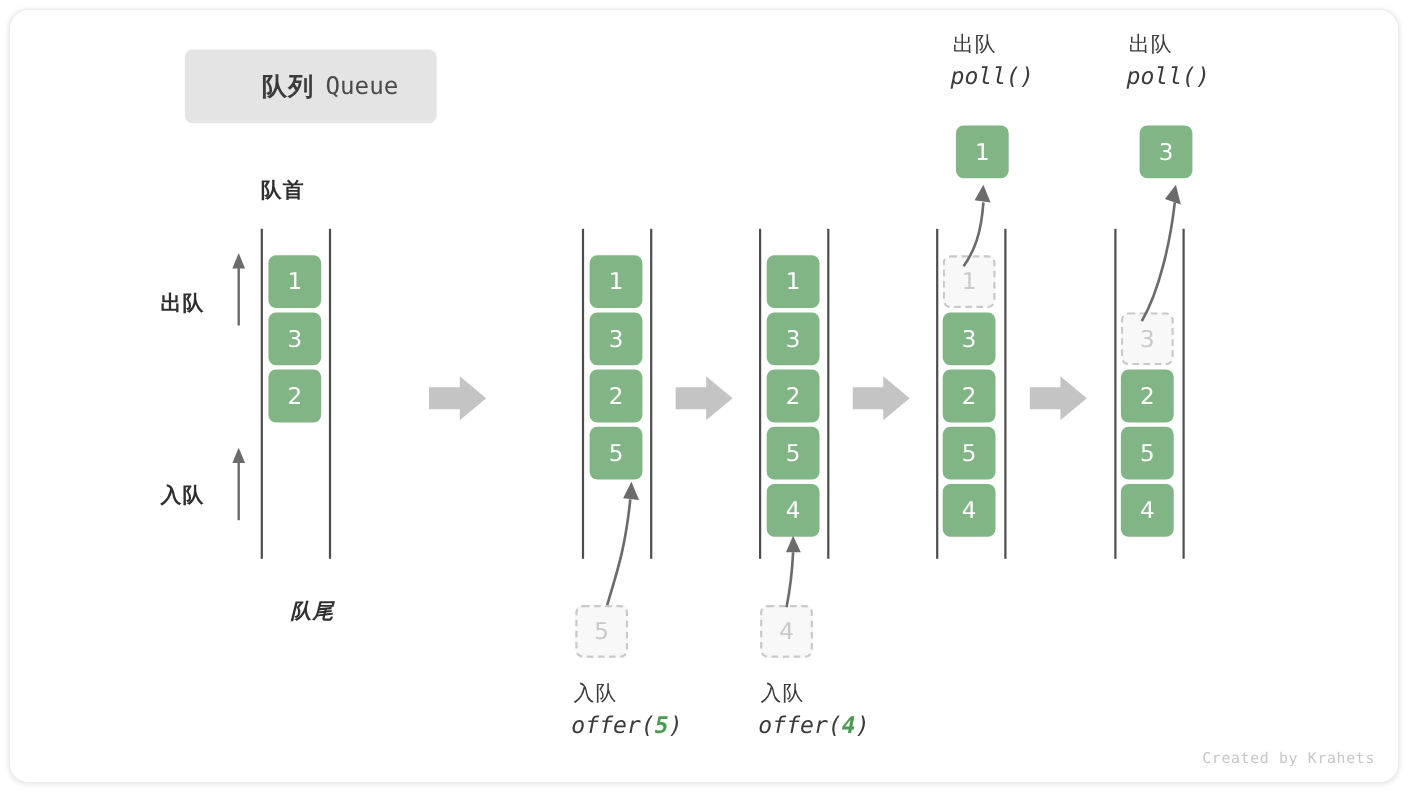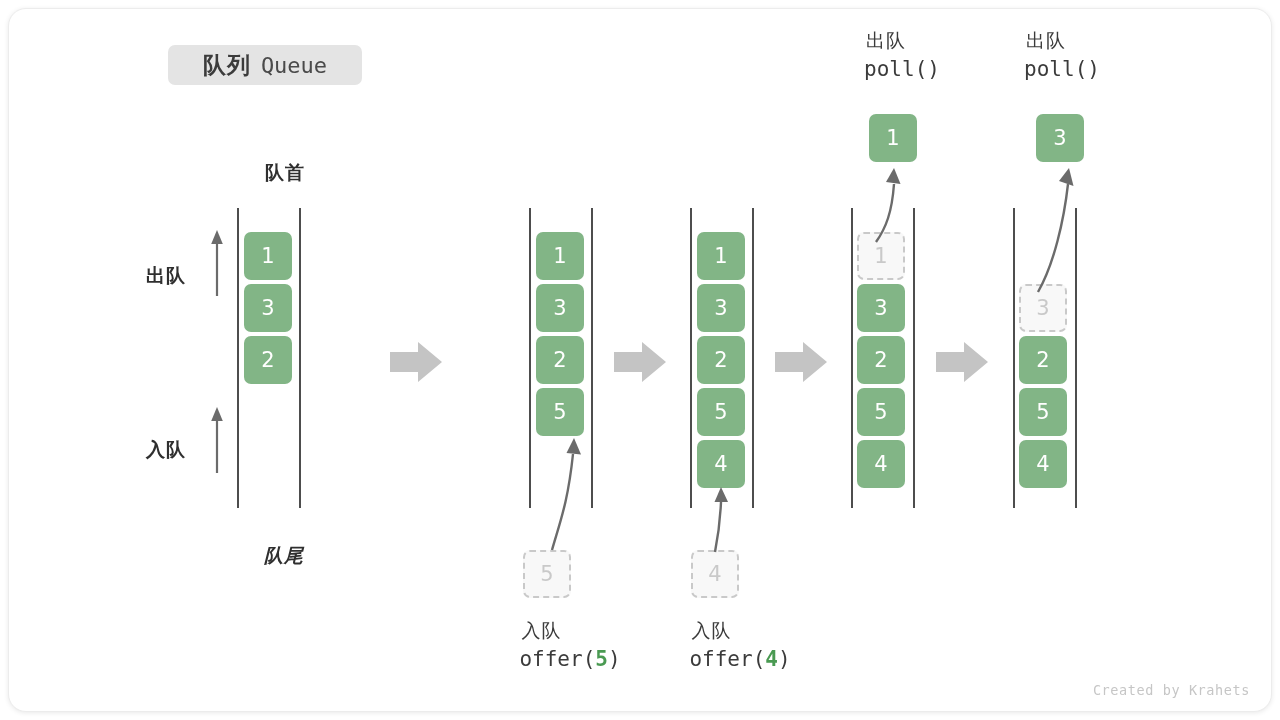--- a/index.html
+++ b/index.html
@@ -27,27 +27,28 @@
     box-shadow: 0 1px 5px rgba(0,0,0,0.09);
     box-sizing: border-box;
   }
 
   
   .title-badge {
     position: absolute;
     left: 168px;
     top: 45px;
     width: 194px;
-    height: 40px;
+    height: 67px;
     background: #e4e4e4;
     border-radius: 7px;
     display: flex;
     align-items: center;
     justify-content: center;
     gap: 10px;
+    padding-left: 35px;
   }
   .title-cn {
     font-size: 23px;
     font-weight: bold;
     color: #3b3b3b;
     letter-spacing: 1px;
   }
   .title-en {
     font-family: "DejaVu Sans Mono", "Liberation Mono", monospace;
     font-size: 22px;
@@ -75,20 +76,21 @@
     color: #3b3b3b;
     letter-spacing: 1px;
     line-height: 26px;
   }
   .head-label .code {
     display: block;
     font-family: "DejaVu Sans Mono", "Liberation Mono", monospace;
     font-size: 21px;
     color: #3b3b3b;
     line-height: 30px;
+    font-style: italic;
   }
   .head-label .code .arg { color: #4a9a52; font-weight: bold; }
 
   
   .rail {
     position: absolute;
     width: 1.5px;
     background: #4d4d4d;
   }
 
@@ -138,21 +140,21 @@
 <body>
 
 <div id="stage">
   <div class="card"></div>
 
   <div class="title-badge">
     <span class="title-cn">队列</span>
     <span class="title-en">Queue</span>
   </div>
 
-  <div class="lbl-bold" style="left:254px; top:160px; transform:translateX(-50%) translateX(31px);">队首</div>
+  <div class="lbl-bold" style="left:226px; top:160px; transform:translateX(-50%) translateX(31px);">队首</div>
 
   <div class="lbl-bold" style="left:253px; top:543px; transform:translateX(-50%) translateX(31px);font-style:italic;">队尾</div>
 
   <div class="lbl-bold" style="left:146px; top:263px;">出队</div>
 
   <div class="lbl-bold" style="left:146px; top:437px;">入队</div>
 
   <svg class="thin-arrow" style="left:205px; top:228px;" width="24" height="70">
     <line x1="12" y1="68" x2="12" y2="14" stroke="#6b6b6b" stroke-width="2.2"></line>
     <polygon points="12,2 6.2,16 17.8,16" fill="#6b6b6b"></polygon>

